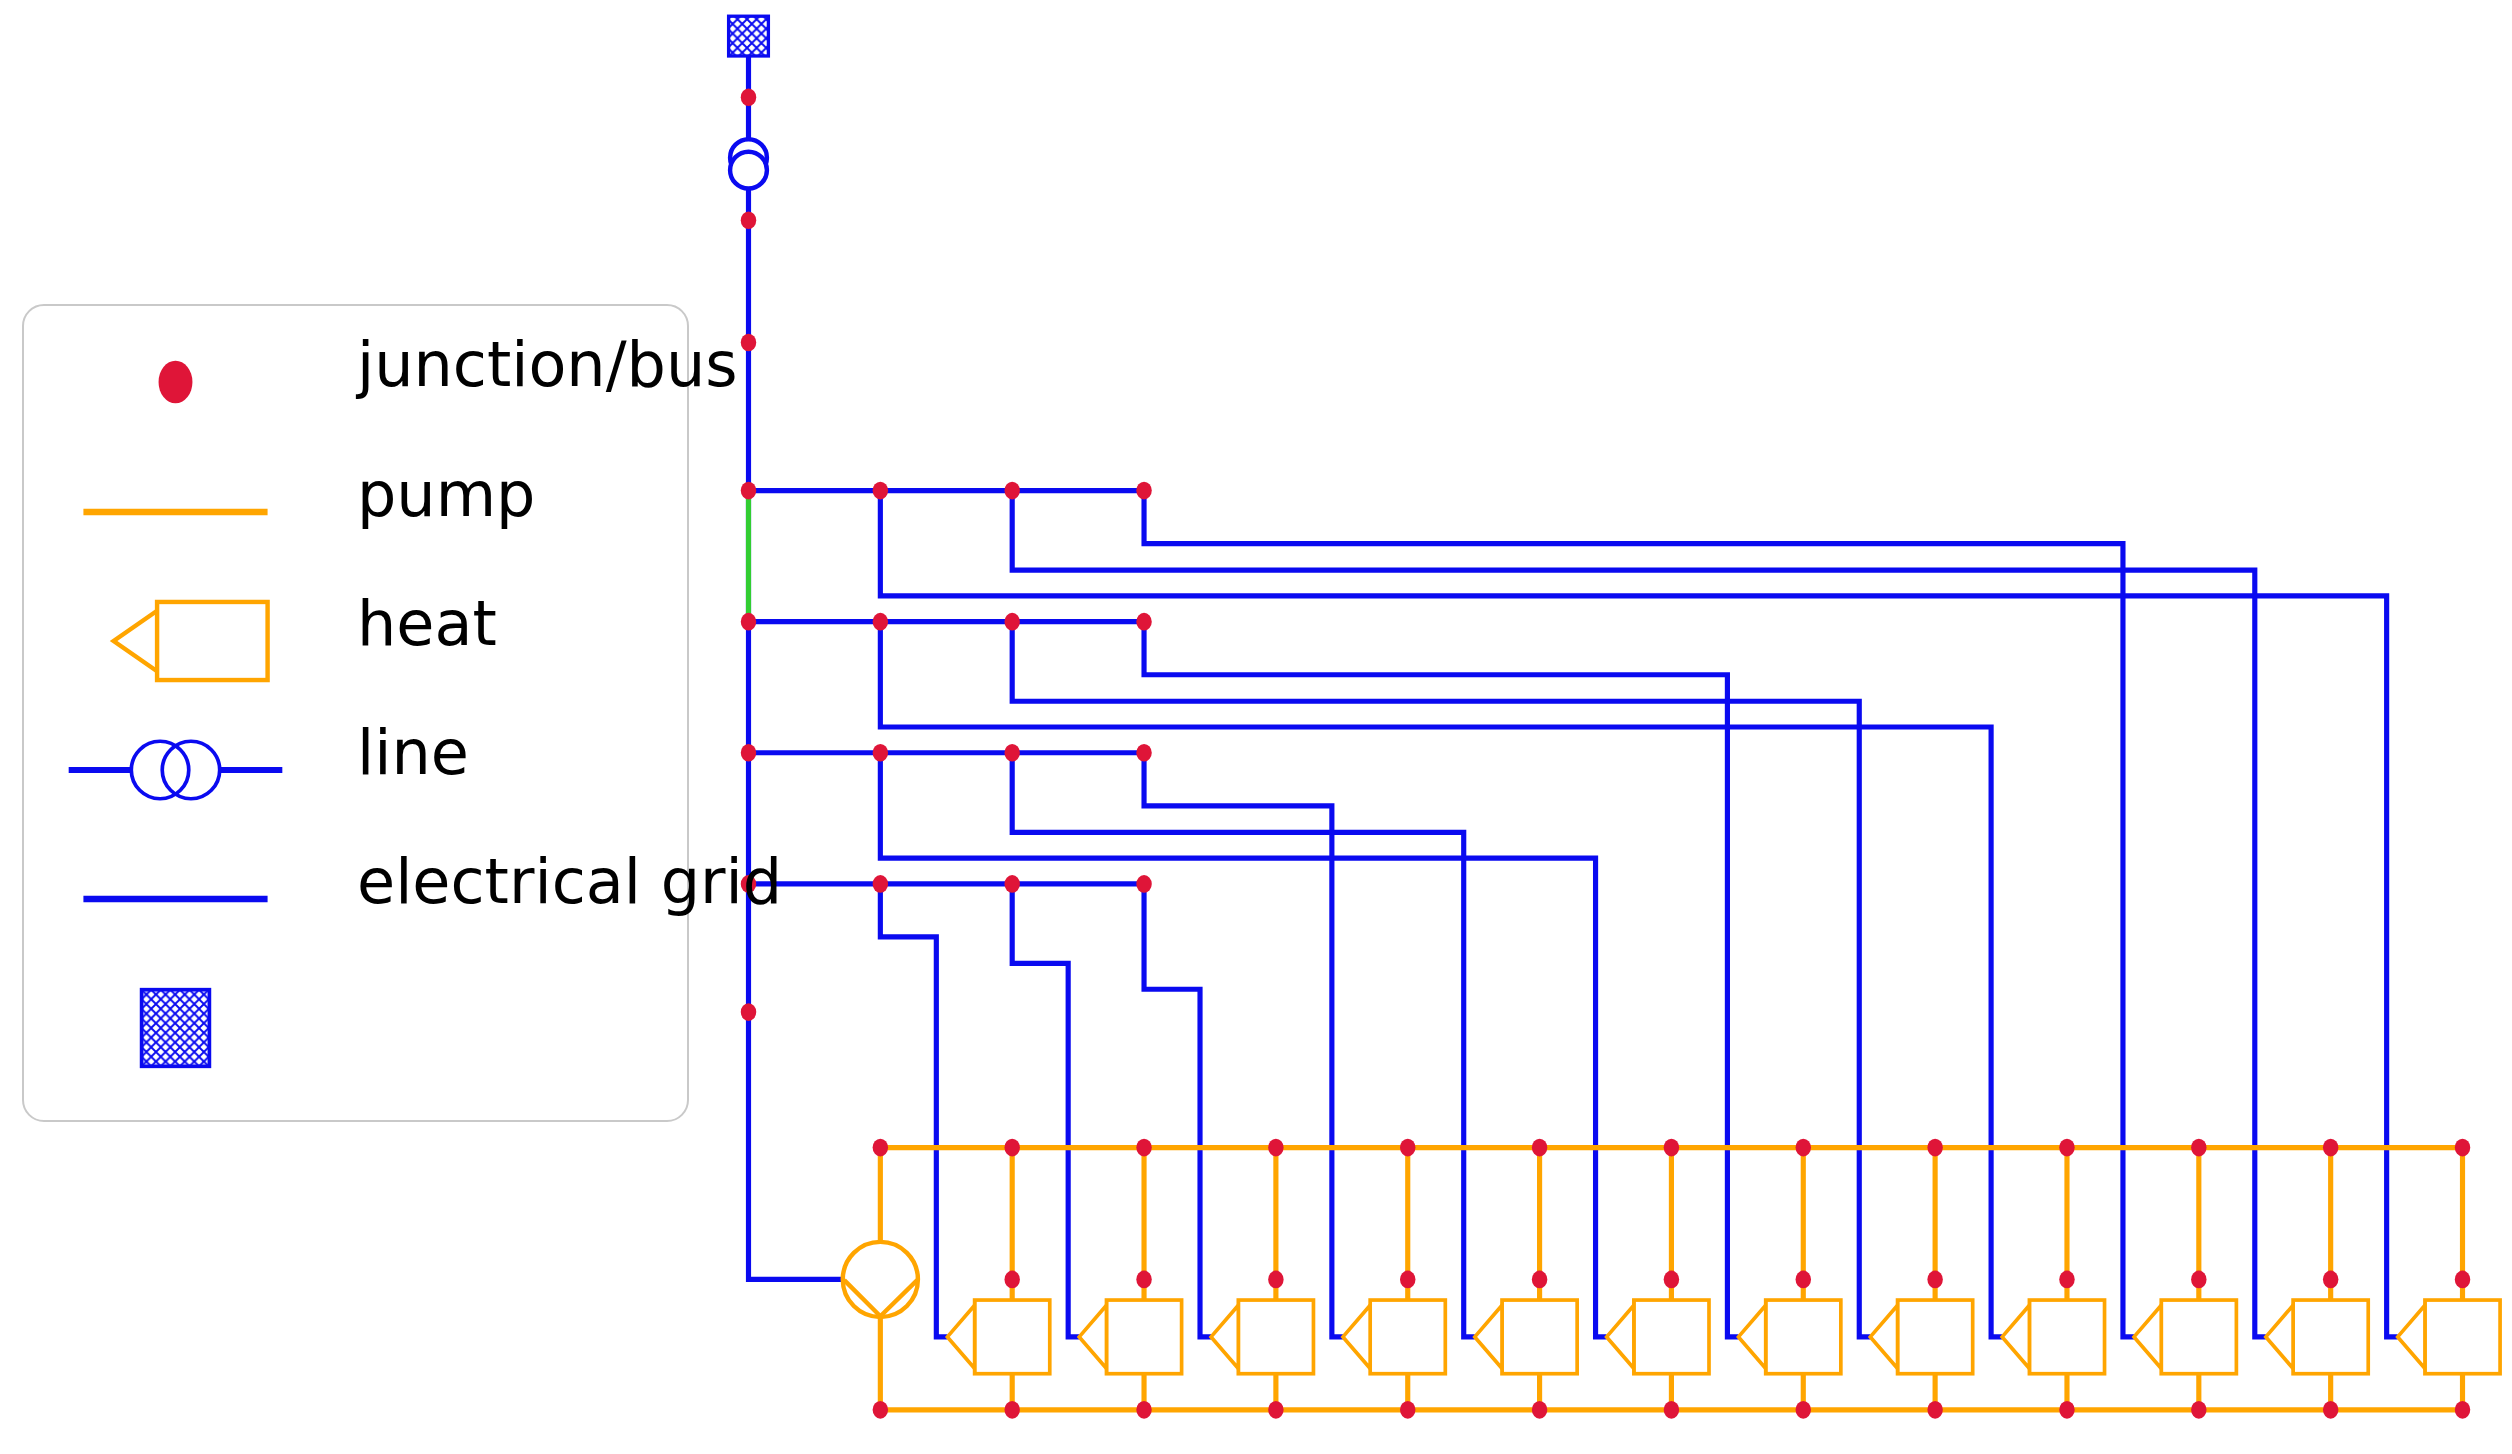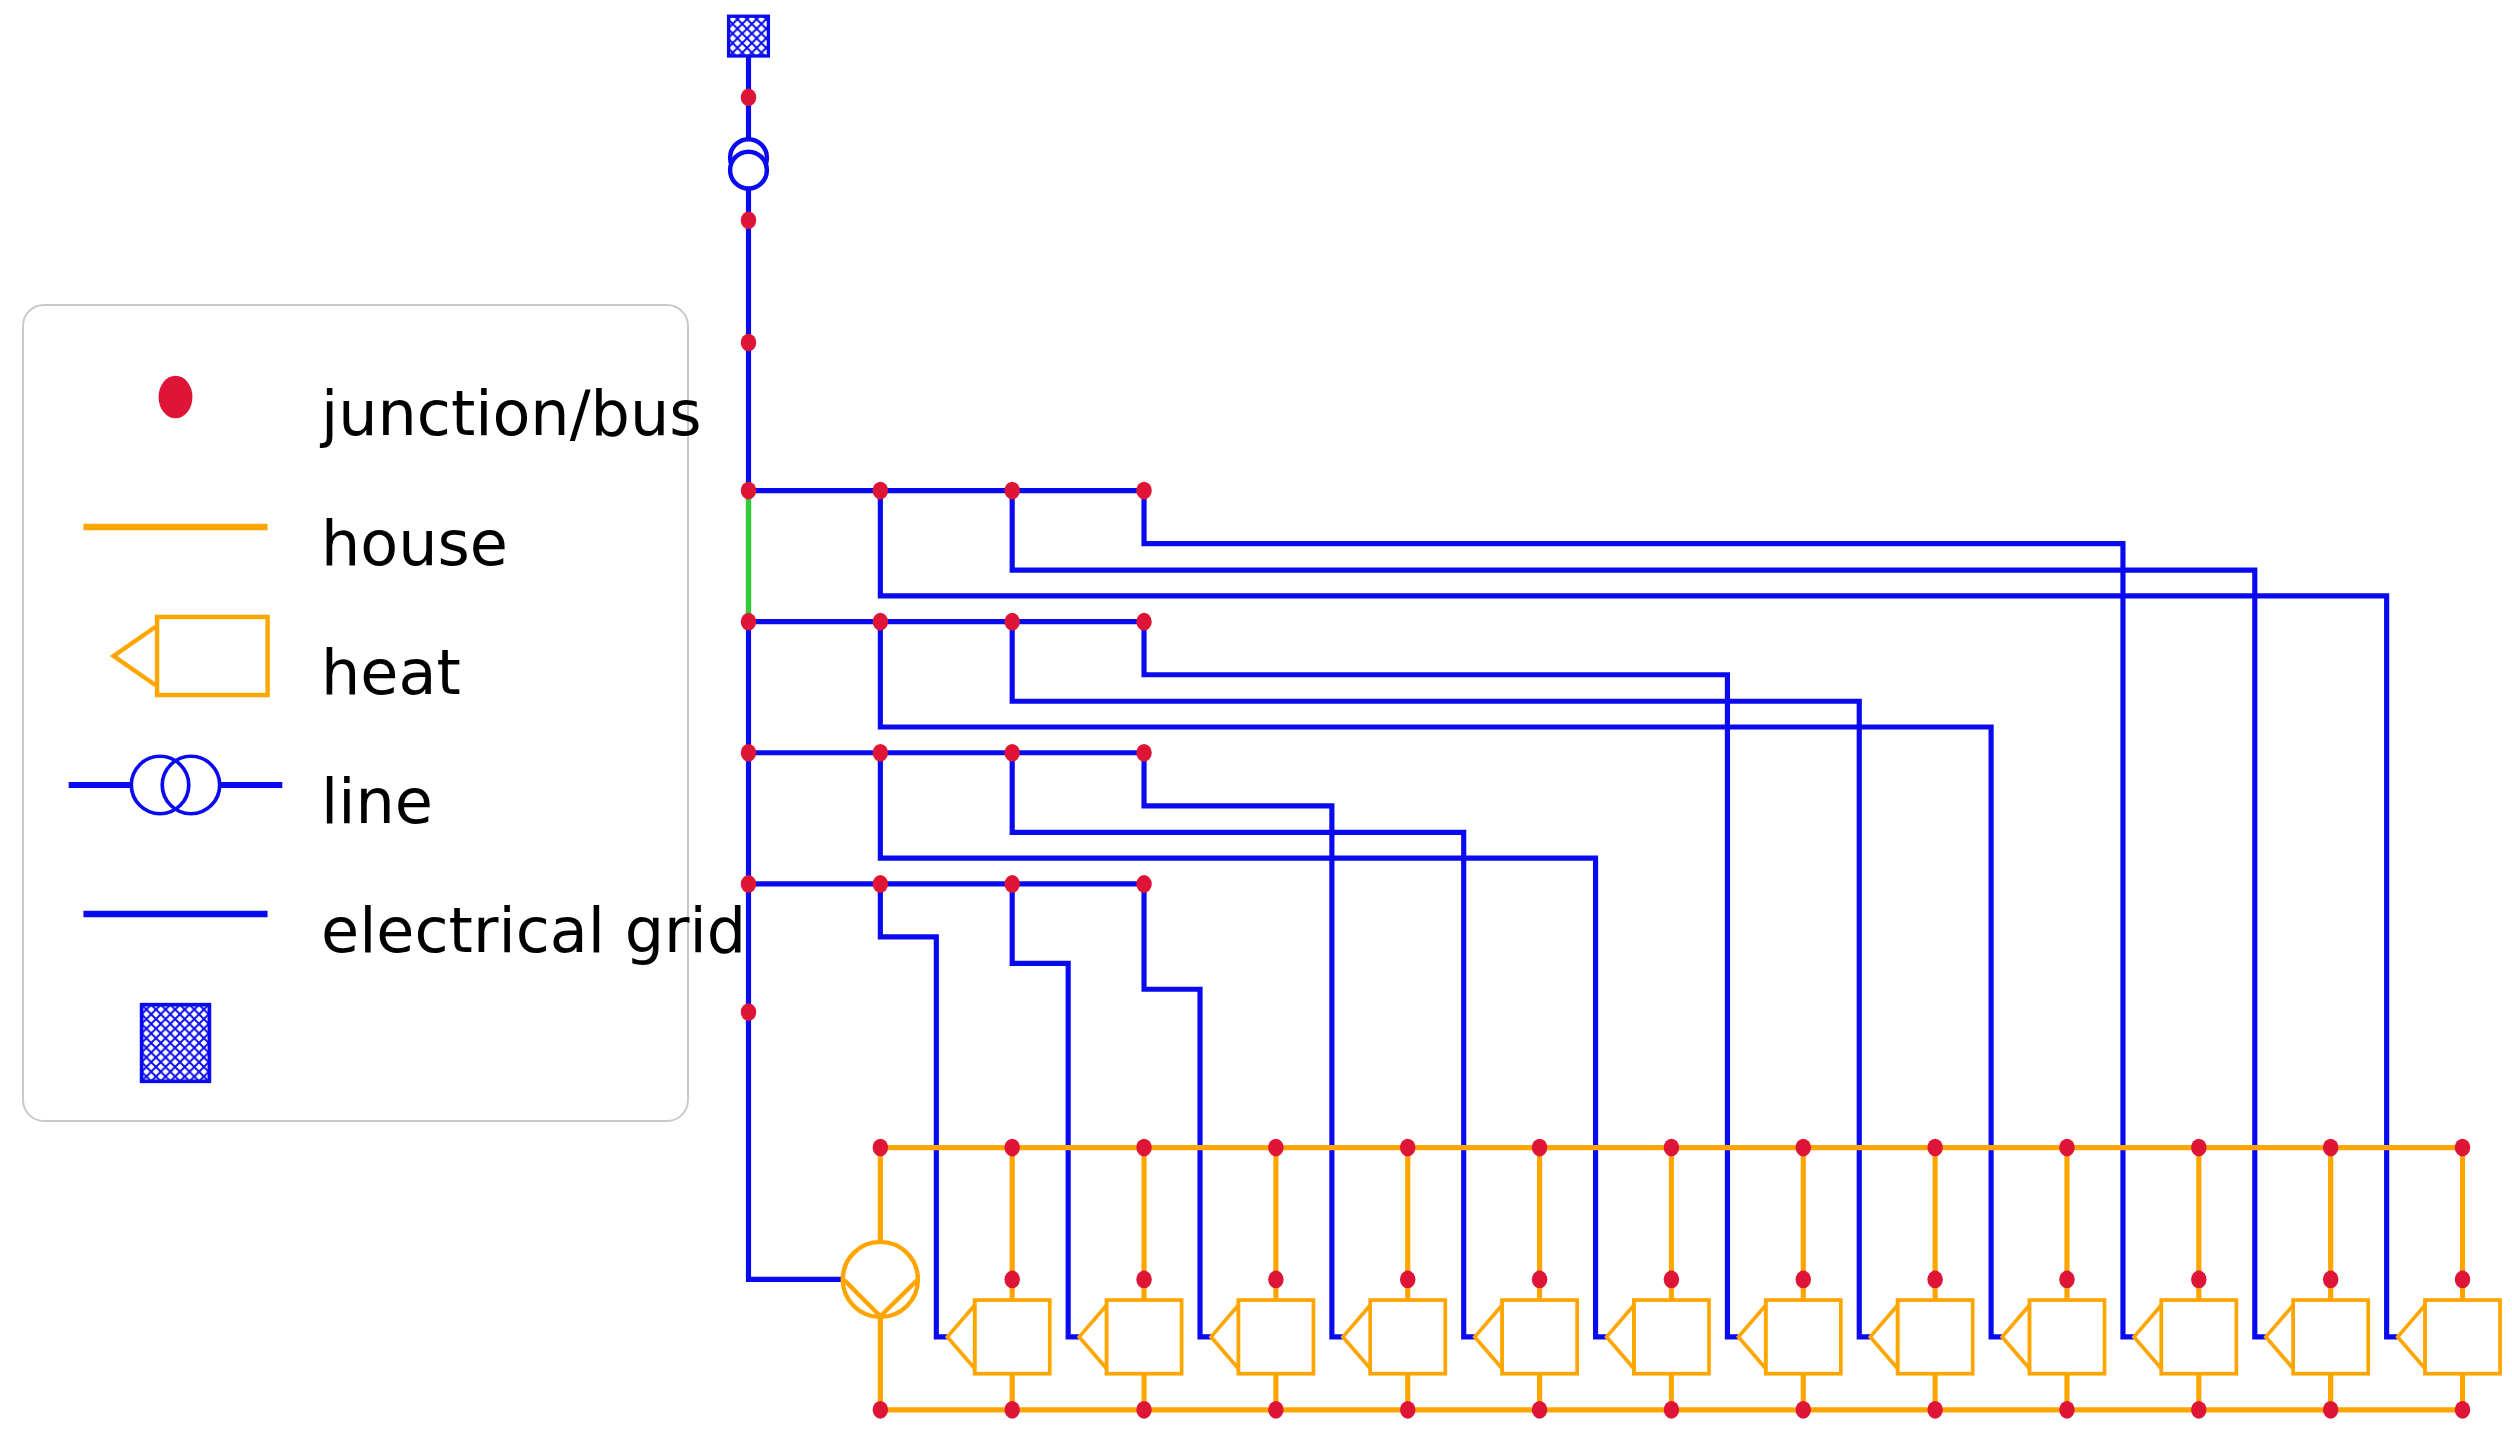--- a/index.html
+++ b/index.html
@@ -31,22 +31,23 @@
     border: 2.2px solid #c9c9c9;
     border-radius: 22px;
     display: flex;
     flex-direction: column;
     justify-content: space-evenly;
     padding: 10.3px 0;
     z-index: 2;
   }
   .legend-row {
     display: flex;
-    align-items: flex-end;
+    align-items: flex-start;
     height: 111px;
+    gap: 36px;
   }
   .legend-symbol {
     width: 221px;
     height: 96px;
     margin-left: 41px;
     flex: 0 0 auto;
   }
   .legend-label {
     margin-left: 35px;
     font-size: 62px;
@@ -224,21 +225,21 @@
     <div class="legend-row">
       <svg class="legend-symbol" viewBox="0 0 300 130">
           <ellipse cx="150" cy="65" rx="23" ry="29" fill="#df1538"></ellipse>
         </svg>
       <span class="legend-label">junction/bus</span>
     </div>
     <div class="legend-row">
       <svg class="legend-symbol" viewBox="0 0 300 130">
           <path d="M25,65 H275" stroke="#ffa500" stroke-width="9" fill="none"></path>
         </svg>
-      <span class="legend-label">house</span>
+      <span class="legend-label">pump</span>
     </div>
     <div class="legend-row">
       <svg class="legend-symbol" viewBox="0 0 300 130">
           <rect x="125" y="12" width="150" height="106" fill="none" stroke="#ffa500" stroke-width="6"></rect>
           <polyline points="125,24 66,65 125,106" fill="none" stroke="#ffa500" stroke-width="6"></polyline>
         </svg>
       <span class="legend-label">heat</span>
     </div>
     <div class="legend-row">
       <svg class="legend-symbol" viewBox="0 0 300 130">

